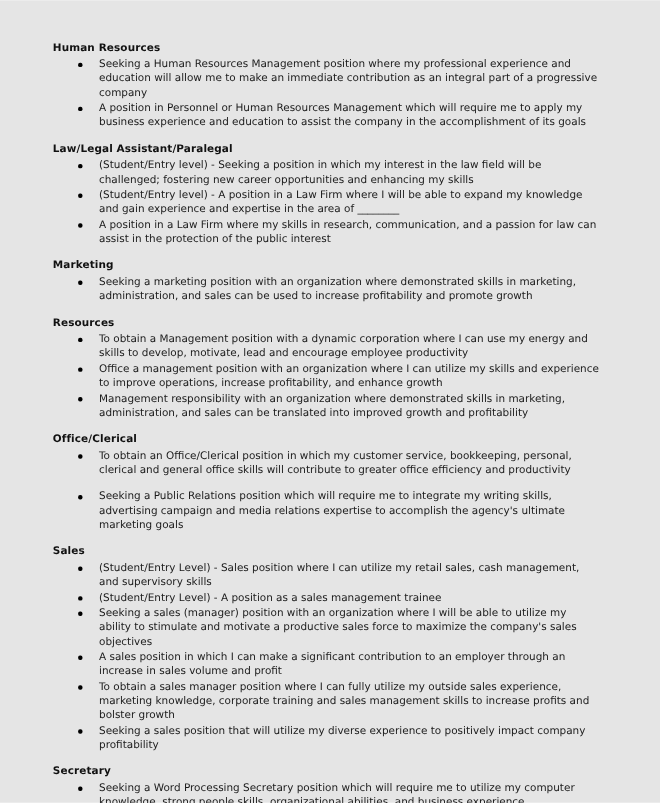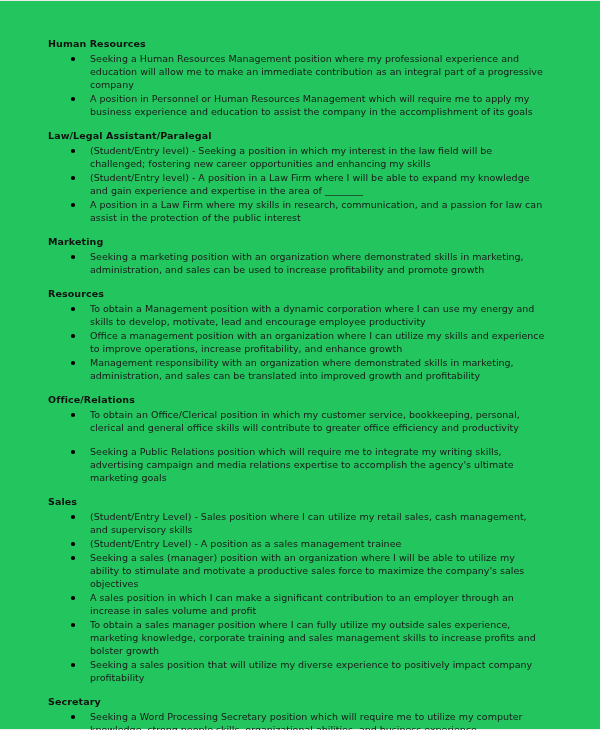--- a/index.html
+++ b/index.html
@@ -8,21 +8,21 @@
     width: 600px;
     height: 730px;
     background: #ffffff;
     overflow: hidden;
   }
   .page {
     box-sizing: border-box;
     width: 600px;
     height: 730px;
     padding: 36px 42px 20px 48px;
-    background: #22c55e;
+    background: #e5e5e5;
     border-top: 1px solid #ececec;
     border-bottom: 1px solid #ececec;
     font-family: "DejaVu Sans", "Liberation Sans", sans-serif;
     font-size: 9.5px;
     line-height: 13px;
     color: #1a1a1a;
     -webkit-font-smoothing: antialiased;
   }
   section.objective-section {
     margin: 0 0 11px 0;
@@ -83,21 +83,21 @@
     </section>
     <section class="objective-section">
       <h3 class="section-heading">Resources</h3>
       <ul class="objective-list">
         <li>To obtain a Management position with a dynamic corporation where I can use my energy and skills to develop, motivate, lead and encourage employee productivity</li>
         <li>Office a management position with an organization where I can utilize my skills and experience to improve operations, increase profitability, and enhance growth</li>
         <li>Management responsibility with an organization where demonstrated skills in marketing, administration, and sales can be translated into improved growth and profitability</li>
       </ul>
     </section>
     <section class="objective-section">
-      <h3 class="section-heading">Office/Relations</h3>
+      <h3 class="section-heading">Office/Clerical</h3>
       <ul class="objective-list">
         <li>To obtain an Office/Clerical position in which my customer service, bookkeeping, personal, clerical and general office skills will contribute to greater office efficiency and productivity</li>
       </ul>
     </section>
     <section class="objective-section">
       <ul class="objective-list">
         <li>Seeking a Public Relations position which will require me to integrate my writing skills, advertising campaign and media relations expertise to accomplish the agency's ultimate marketing goals</li>
       </ul>
     </section>
     <section class="objective-section">

